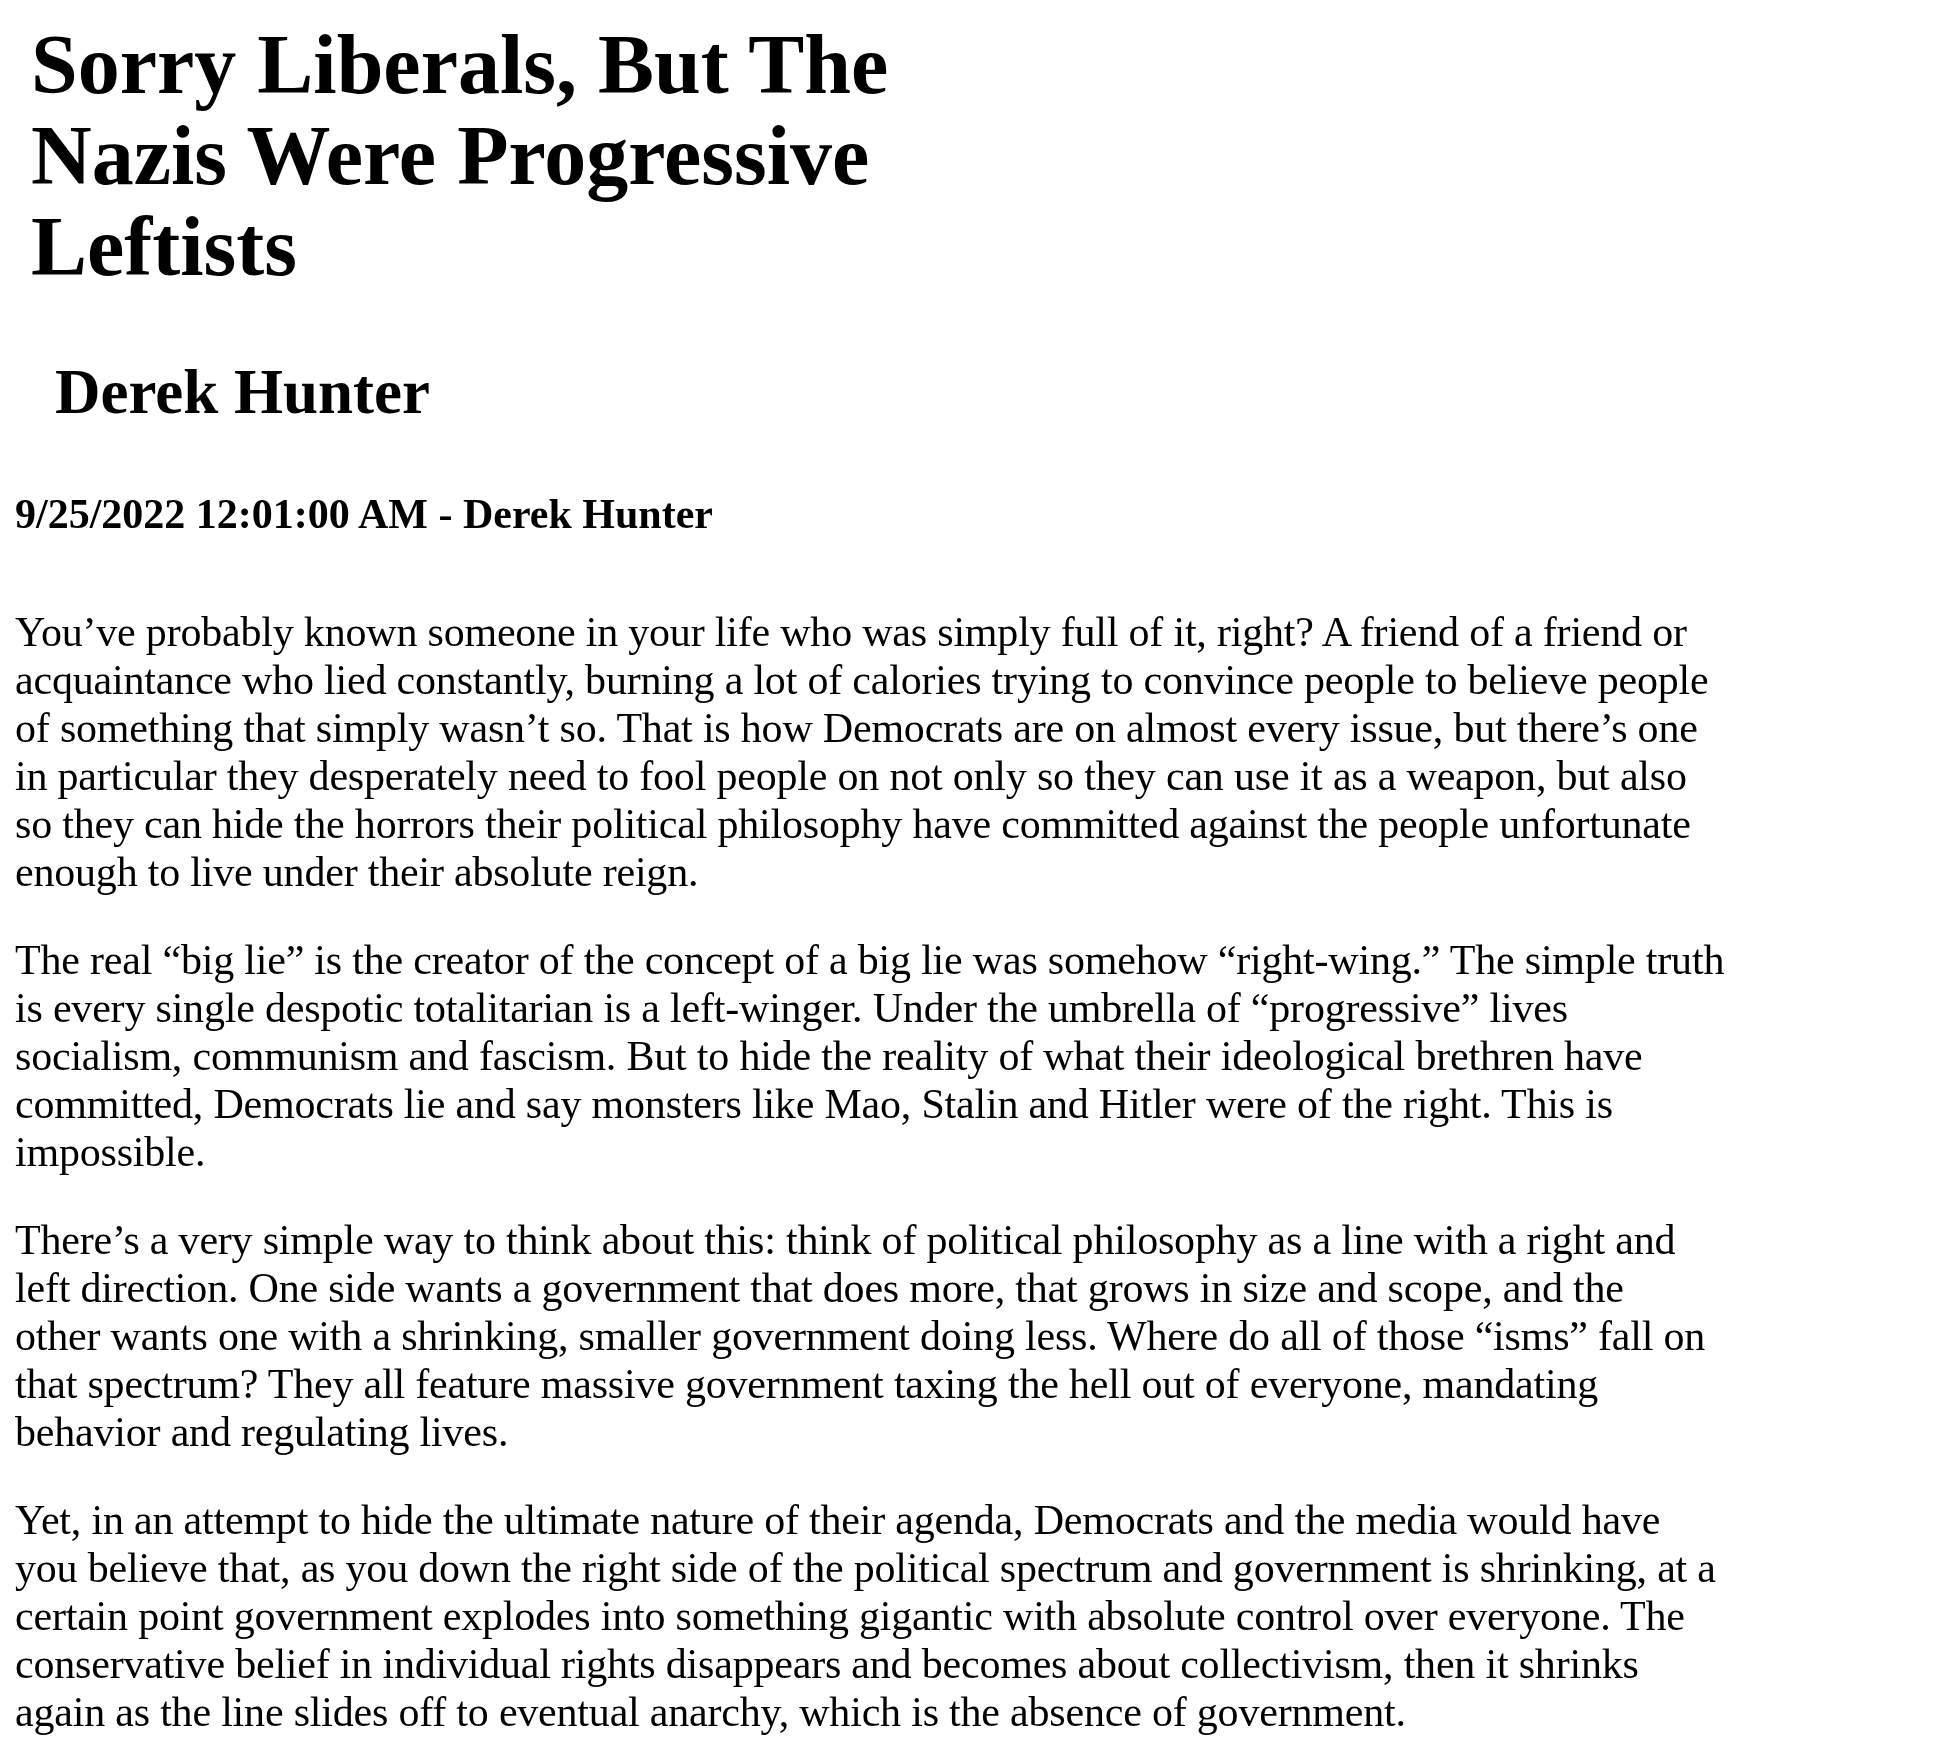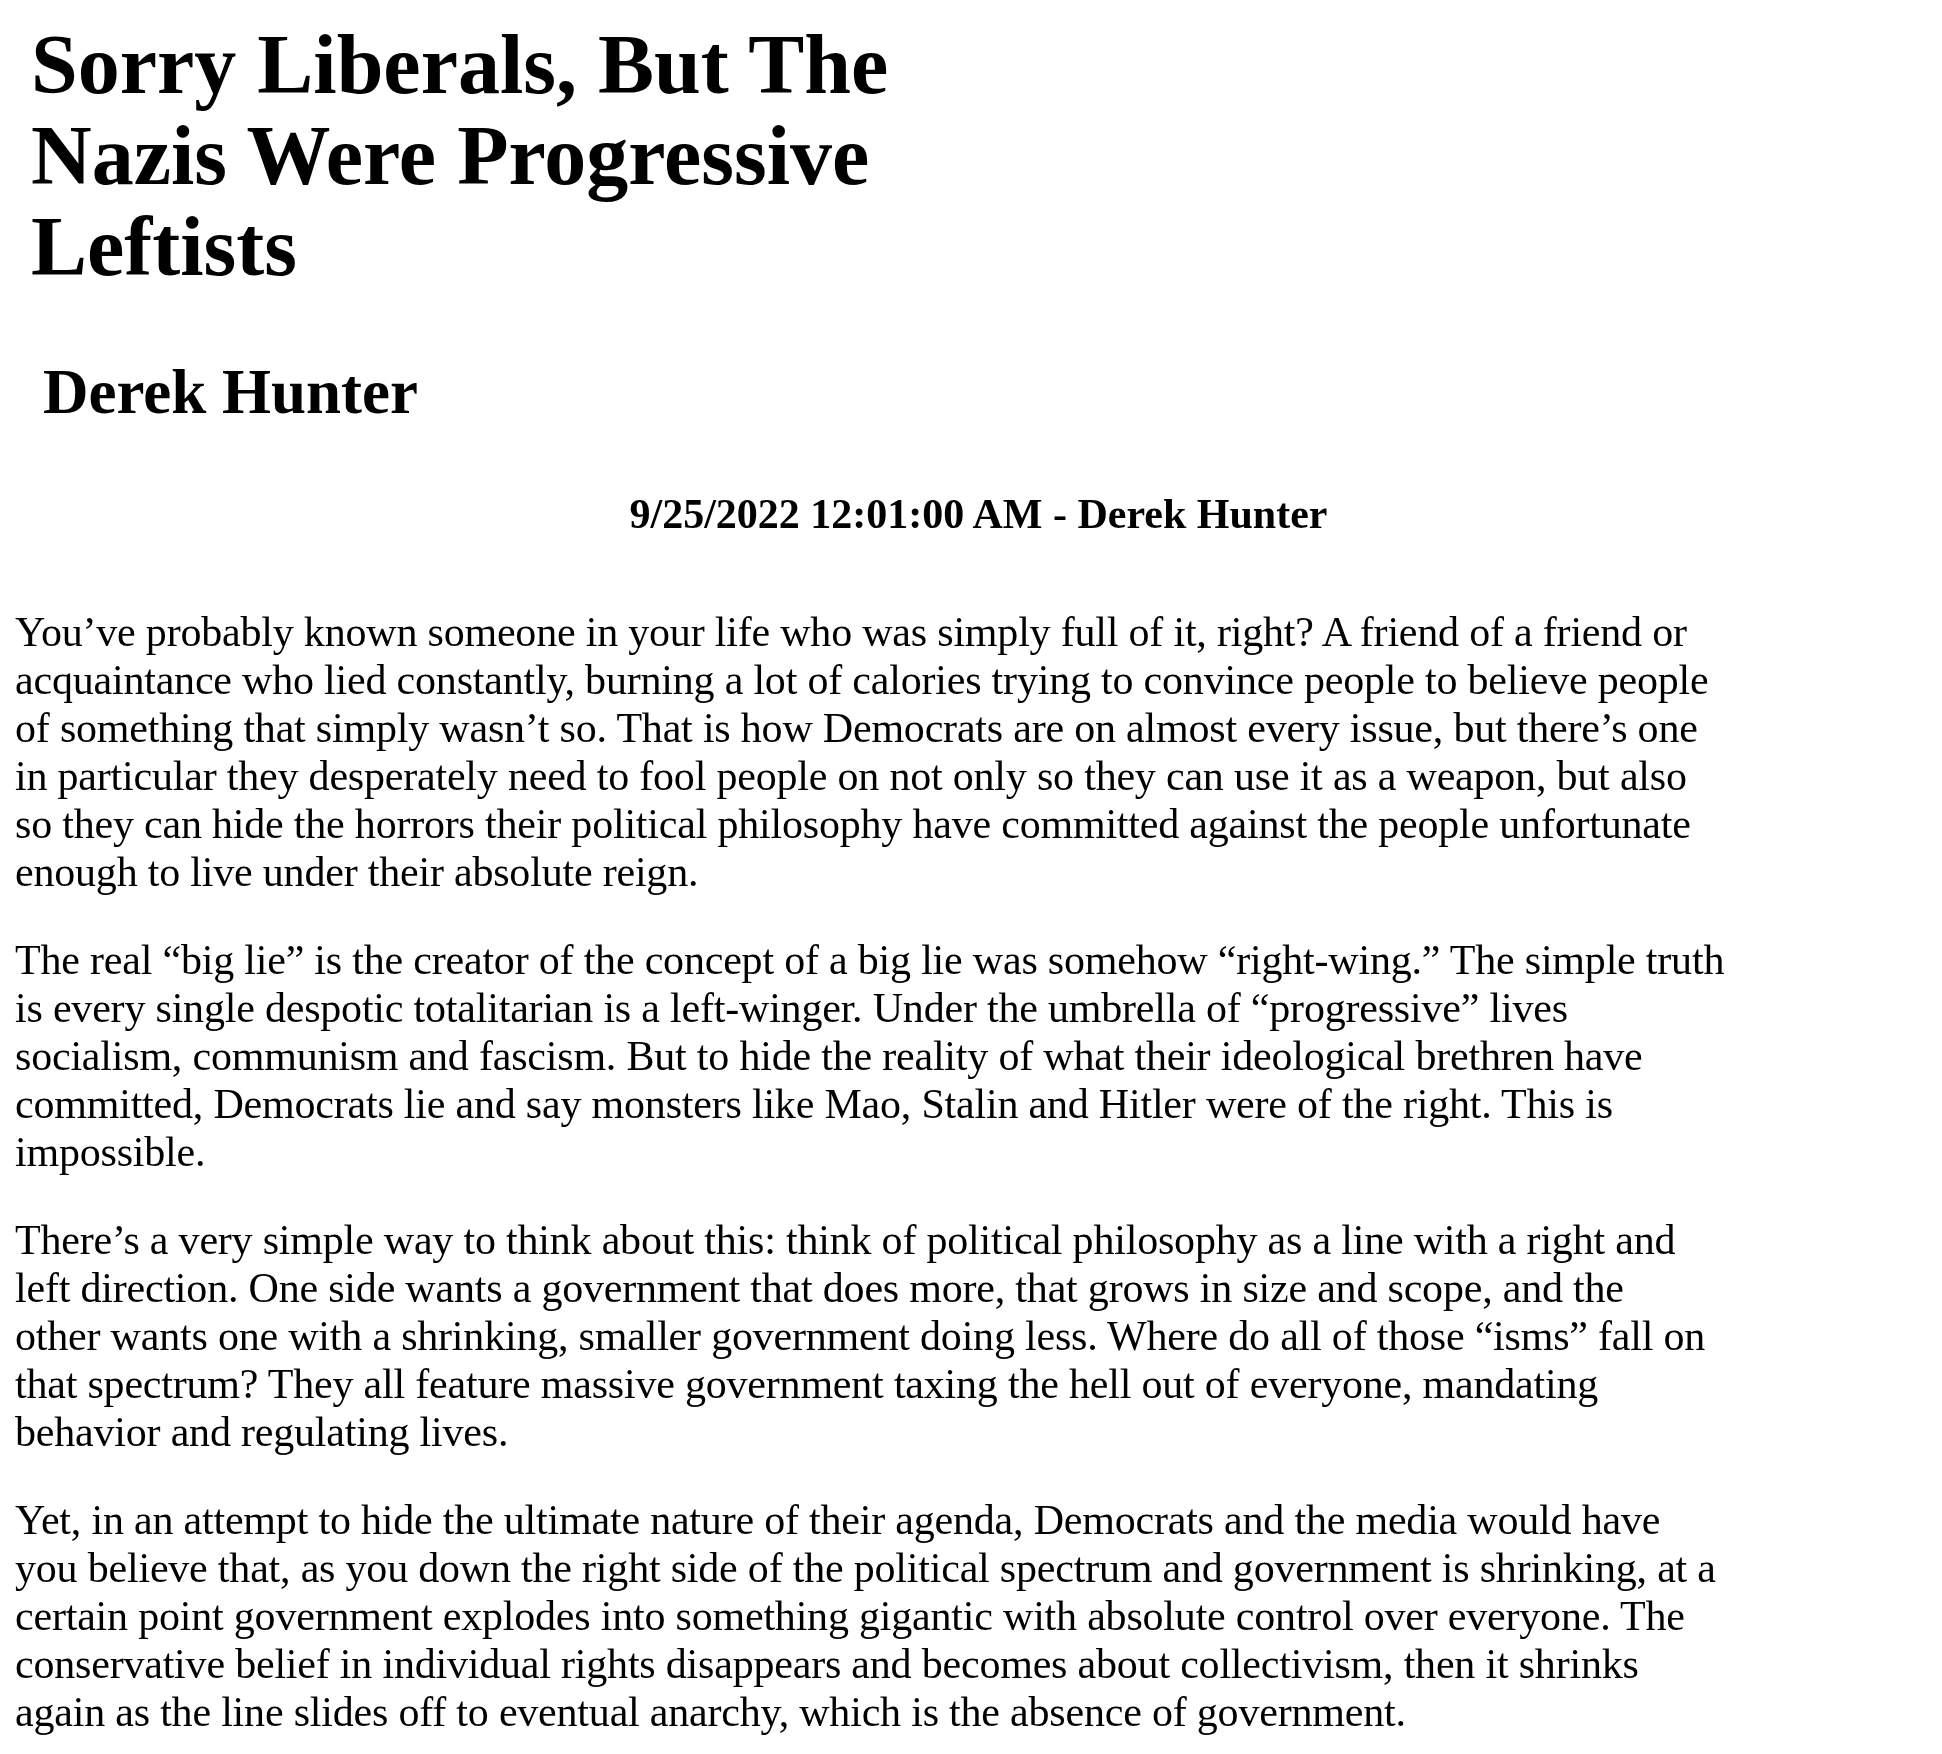--- a/index.html
+++ b/index.html
@@ -21,28 +21,27 @@
     font-weight: 700;
     line-height: 91px;
     margin: 16px;
     white-space: pre-line;
     letter-spacing: 0px;
   }
   .author-name {
     font-size: 63px;
     font-weight: 700;
     line-height: 72px;
-    margin: 64px 0 0 28px;
+    margin: 64px 0 0 40px;
   }
   .byline {
     font-size: 42px;
     font-weight: 700;
     line-height: 48px;
     margin: 62px 0 70px 0;
-    text-align: center;
   }
   .article-paragraph {
     font-size: 42px;
     font-weight: 400;
     line-height: 48px;
     margin: 40px 0;
     width: 2100px;
     white-space: pre-line;
     letter-spacing: -0.2px;
   }

